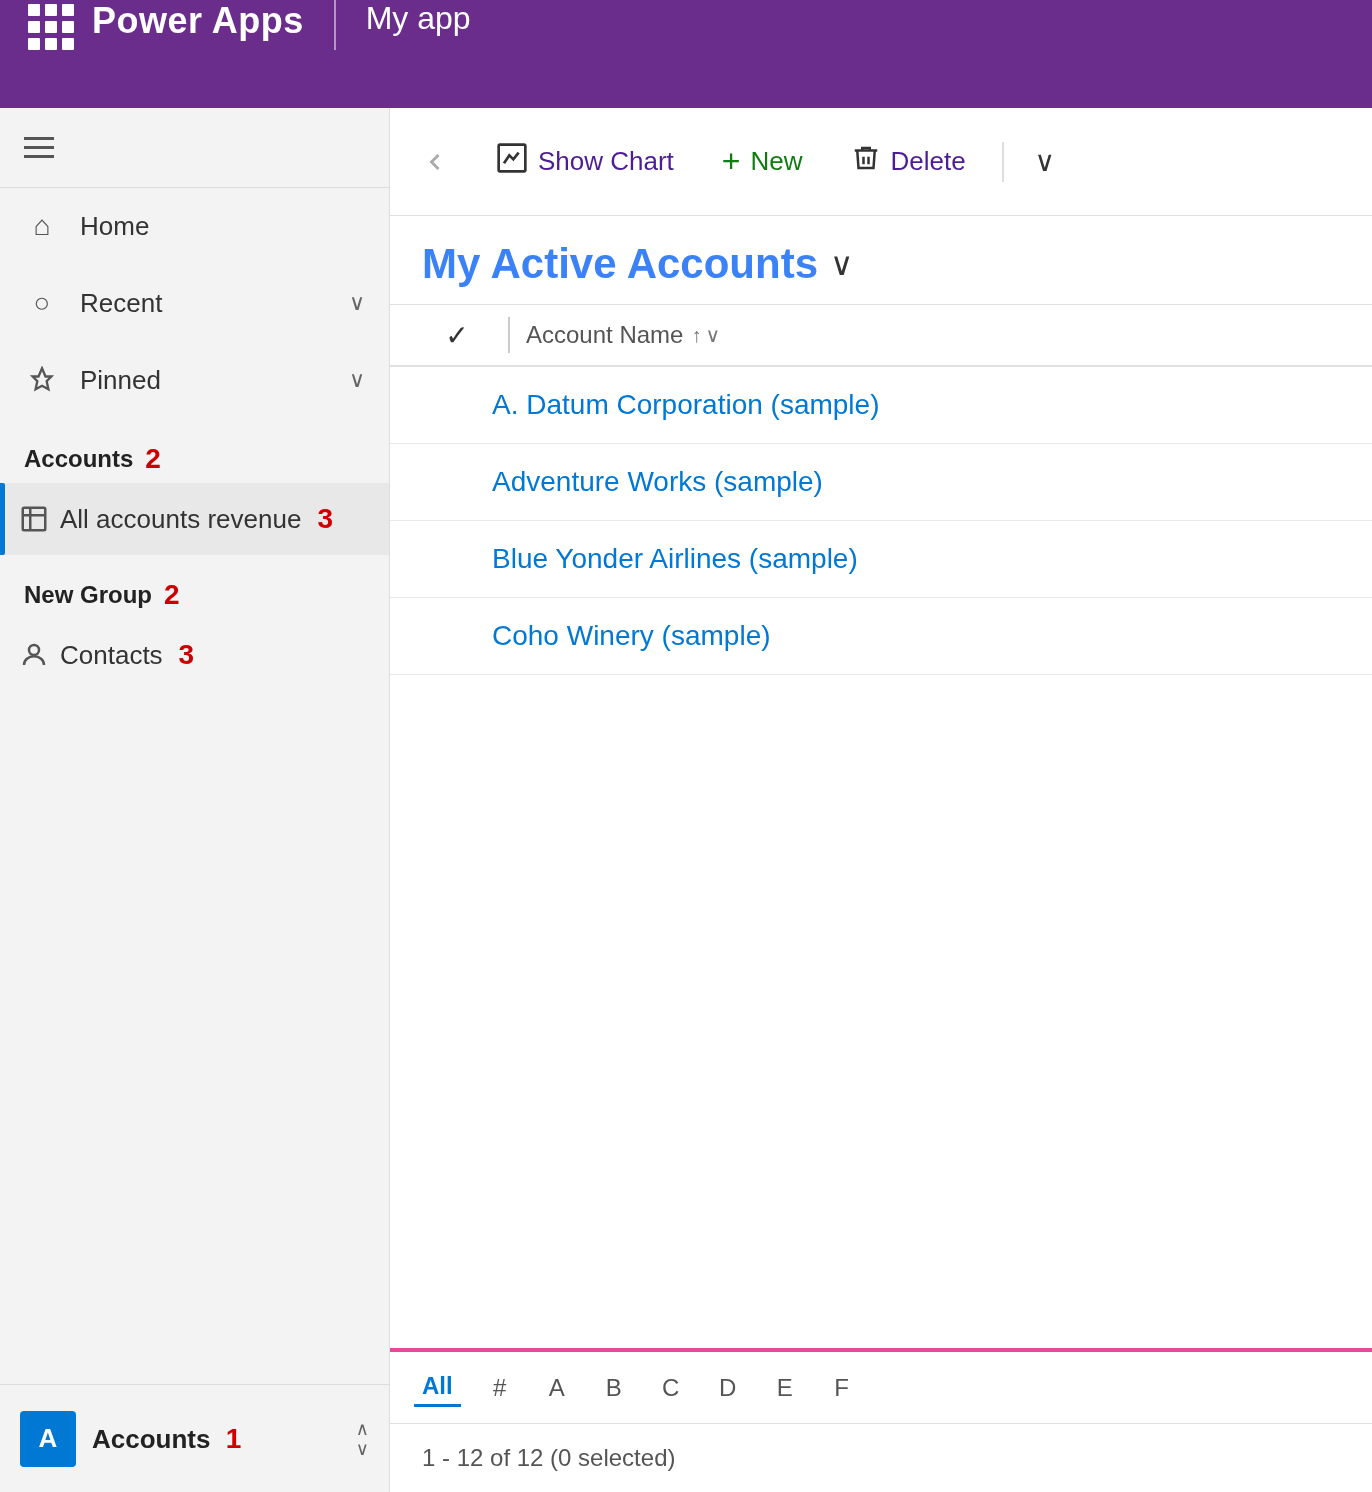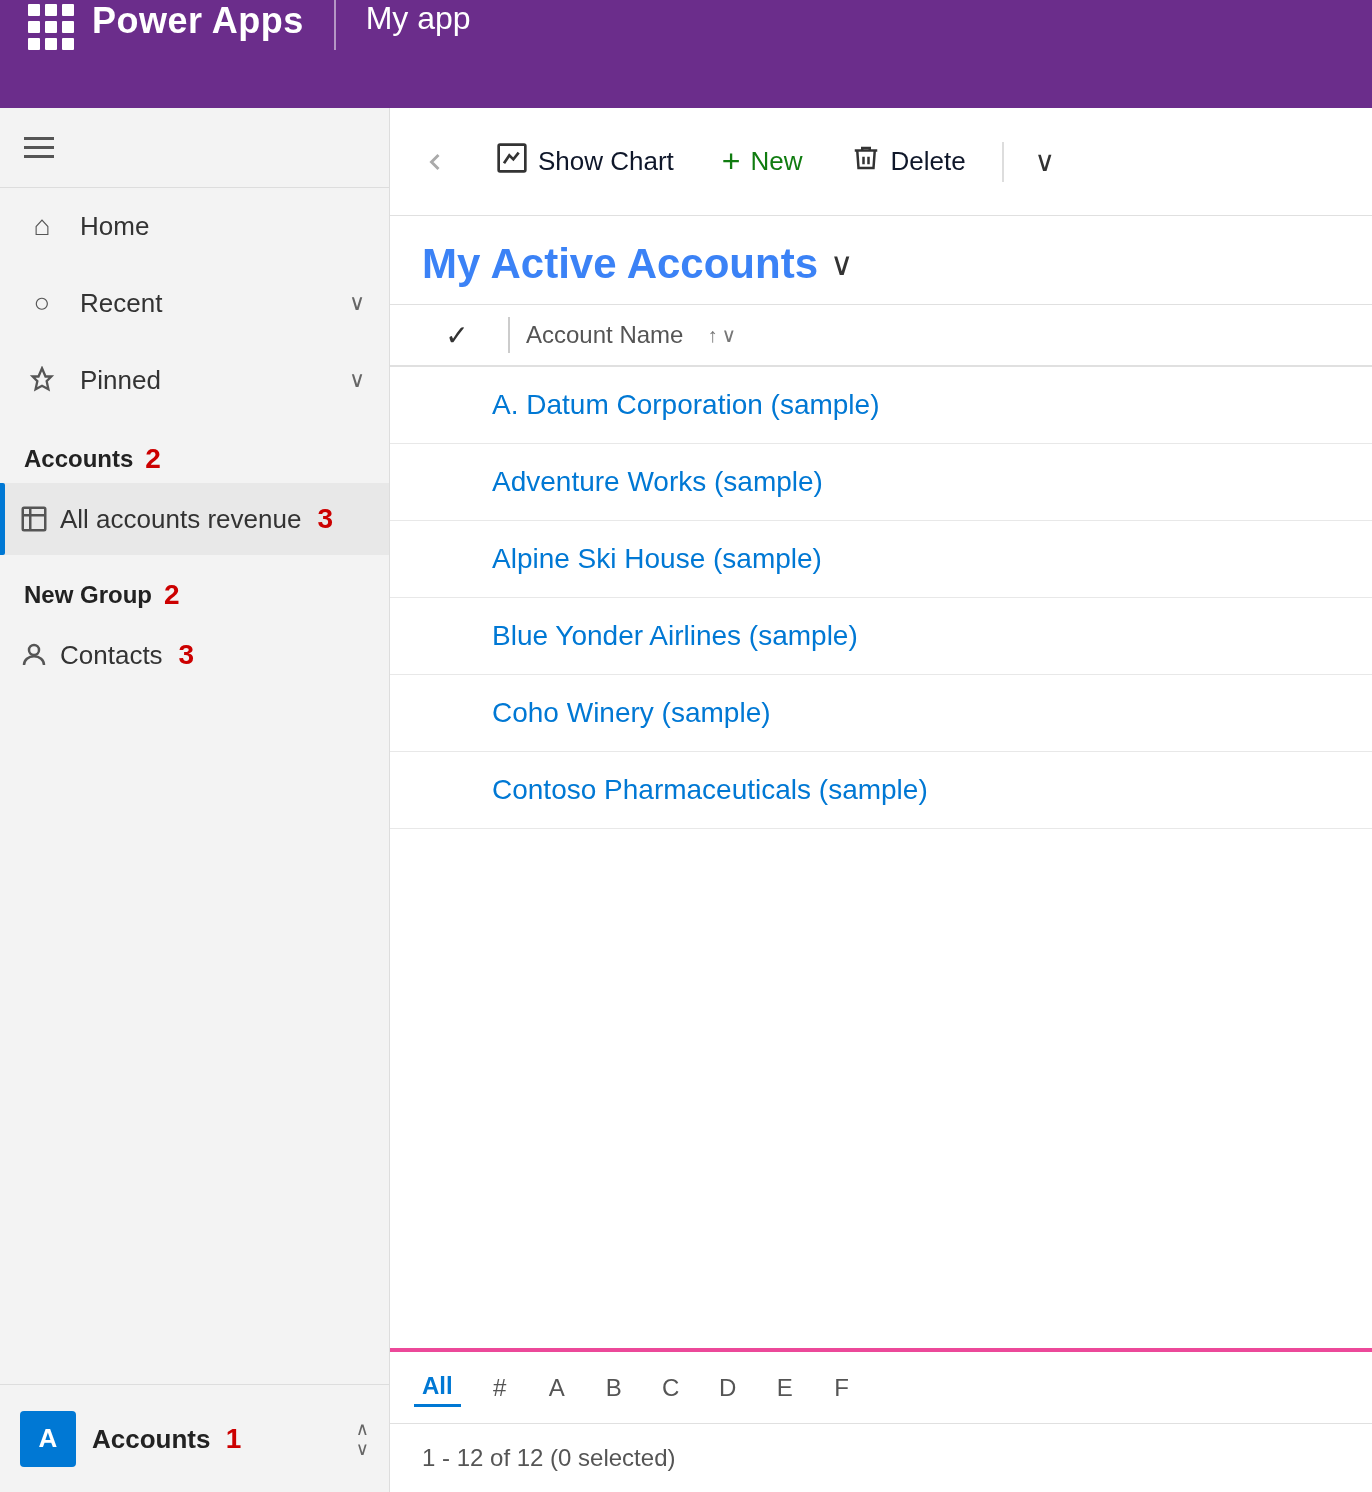--- a/index.html
+++ b/index.html
@@ -236,21 +236,21 @@
       margin-right: 8px;
     }
 
     .cmd-btn {
       display: flex;
       align-items: center;
       gap: 10px;
       padding: 12px 20px;
       font-size: 26px;
       cursor: pointer;
-      color: #0f172a;
+      color: #4c1d95;
       border: none;
       background: transparent;
       border-radius: 4px;
     }
     .cmd-btn.new-btn { color: #107c10; }
     .cmd-btn .cmd-icon {
       font-size: 30px;
     }
 
     .cmd-divider {
@@ -310,21 +310,21 @@
       width: 2px;
       height: 36px;
       background: #ccc;
       margin: 0 16px;
     }
     .col-name {
       font-size: 24px;
       color: #555;
       display: flex;
       align-items: center;
-      gap: 24px;
+      gap: 8px;
     }
     .sort-icons {
       display: flex;
       gap: 4px;
       align-items: center;
     }
     .sort-icon {
       font-size: 20px;
       color: #777;
     }
@@ -547,30 +547,24 @@
     </div>
 
     <div class="account-list">
       <div class="account-row">
         <span class="account-name">A. Datum Corporation (sample)</span>
       </div>
       <div class="account-row">
         <span class="account-name">Adventure Works (sample)</span>
       </div>
       <div class="account-row">
-        <span class="account-name">Alpine Ski House (sample)</span>
-      </div>
-      <div class="account-row">
         <span class="account-name">Blue Yonder Airlines (sample)</span>
       </div>
       <div class="account-row">
         <span class="account-name">Coho Winery (sample)</span>
-      </div>
-      <div class="account-row">
-        <span class="account-name">Contoso Pharmaceuticals (sample)</span>
       </div>
     </div>
 
     <div class="alpha-nav">
       <span class="alpha-item active">All</span>
       <span class="alpha-item">#</span>
       <span class="alpha-item">A</span>
       <span class="alpha-item">B</span>
       <span class="alpha-item">C</span>
       <span class="alpha-item">D</span>

